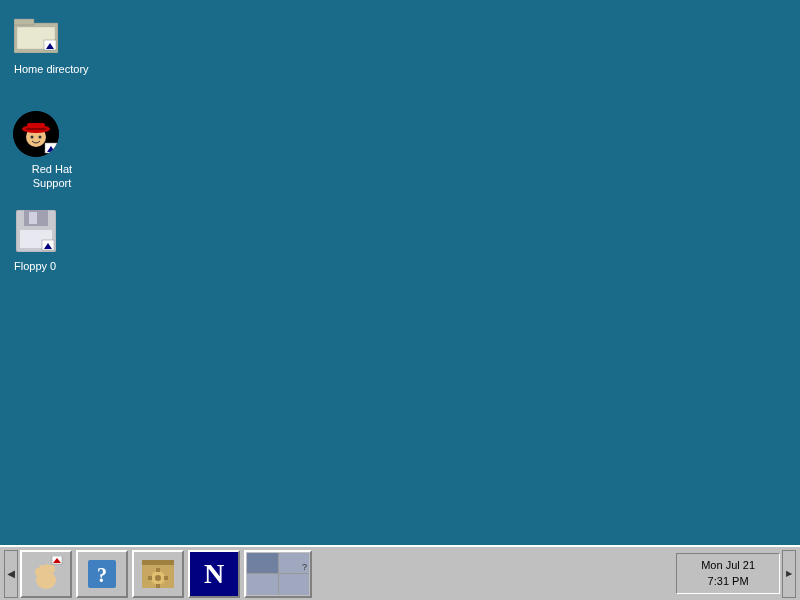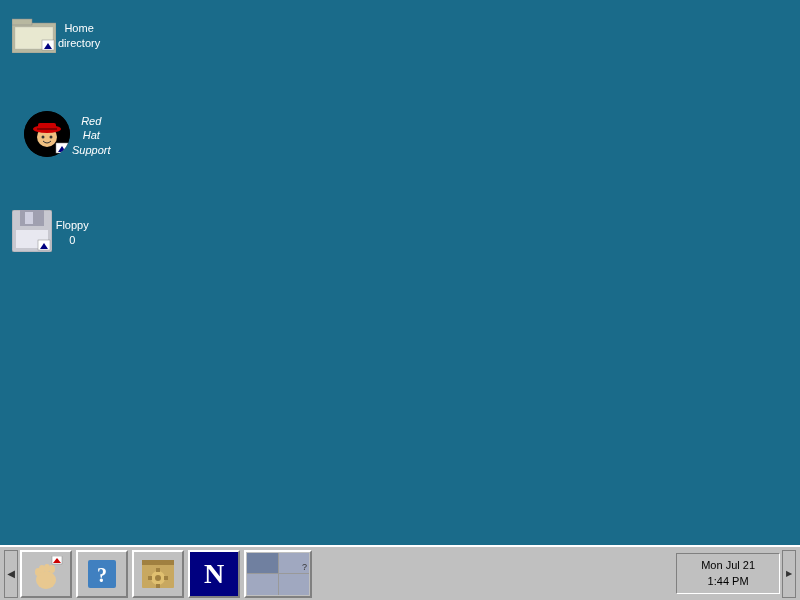--- a/index.html
+++ b/index.html
@@ -18,22 +18,22 @@
     #desktop {
       width: 800px;
       height: 545px;
       background: #1a6b8a;
       position: relative;
     }
 
     .desktop-icon {
       position: absolute;
       display: flex;
-      flex-direction: row;
-      align-items: center;
+      flex-direction: column;
+      align-items: flex-start;
       width: 80px;
       cursor: pointer;
     }
 
     .desktop-icon .icon-img {
       width: 48px;
       height: 48px;
       display: flex;
       align-items: center;
       justify-content: center;
@@ -234,21 +234,21 @@
 
         <rect x="3" y="12" width="38" height="22" fill="#e8e8d0" stroke="#aaa" stroke-width="0.3"></rect>
 
         <rect x="30" y="25" width="12" height="10" fill="white" stroke="#888" stroke-width="0.5"></rect>
         <polygon points="32,34 36,28 40,34" fill="#000080"></polygon>
       </svg>
     </div>
     <div class="icon-label">Home directory</div>
   </div>
 
-  <div class="desktop-icon" style="left:24px; top:110px;font-style:italic;">
+  <div class="desktop-icon" style="left:12px; top:110px;">
     <div class="icon-img">
       <div class="redhat-icon">
 
         <svg width="46" height="46" viewBox="0 0 46 46" xmlns="http://www.w3.org/2000/svg">
           <circle cx="23" cy="23" r="23" fill="#000"></circle>
 
           <circle cx="23" cy="26" r="10" fill="#f0c080"></circle>
 
           <ellipse cx="23" cy="18" rx="14" ry="4" fill="#cc0000"></ellipse>
           <rect x="14" y="12" width="18" height="7" rx="2" fill="#cc0000"></rect>
@@ -344,21 +344,21 @@
         <span class="pager-question">?</span>
       </div>
       <div class="pager-cell"></div>
       <div class="pager-cell"></div>
     </div>
   </div>
 
   <div id="clock-area">
     <div class="clock-box">
       <div>Mon Jul 21</div>
-      <div>1:44 PM</div>
+      <div>7:31 PM</div>
     </div>
   </div>
 
   <div class="taskbar-arrow" style="margin-left:2px;">
     <span class="taskbar-arrow-right">▶</span>
   </div>
 
 </div>
 
 </body></html>

